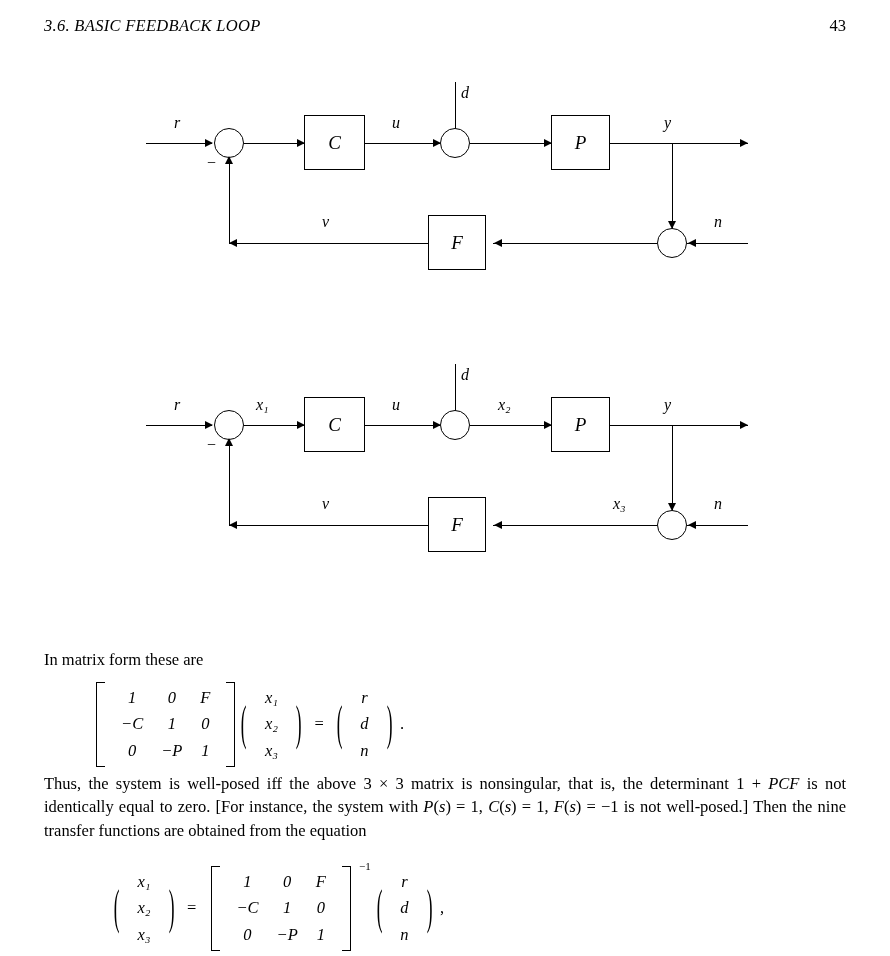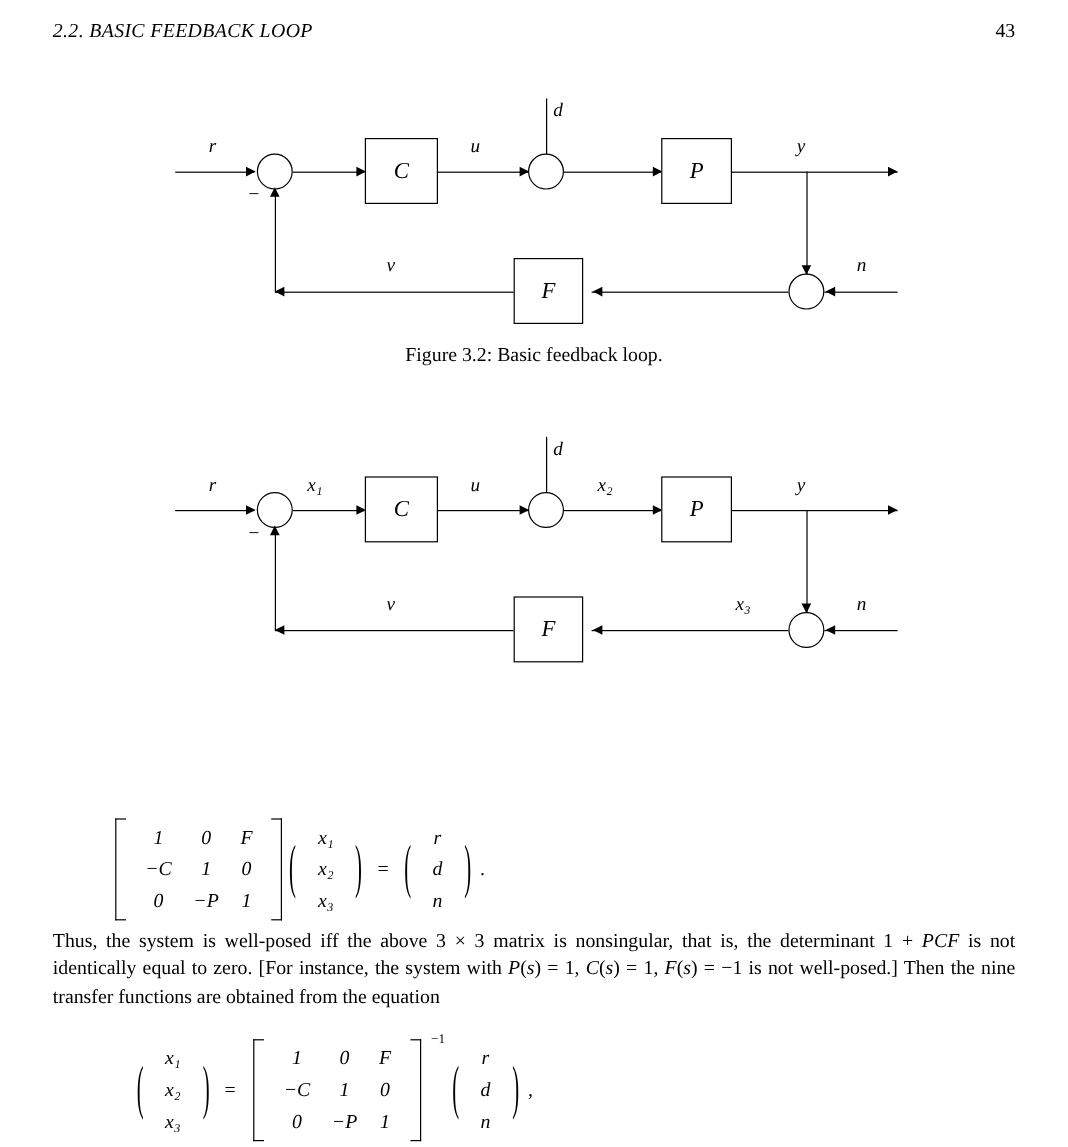--- a/index.html
+++ b/index.html
@@ -218,21 +218,21 @@
     padding-left: 6px;
     font-size: 16.5px;
   }
 </style>
 </head>
 <body>
 
 <div class="page">
 
   <div class="header">
-    <div class="header-title">2.2.  BASIC FEEDBACK LOOP</div>
+    <div class="header-title">3.6.  BASIC FEEDBACK LOOP</div>
     <div class="header-page">43</div>
   </div>
 
   <div class="figure" style="top:58px;">
     <div class="fig-canvas">
 
       <div class="lbl" style="left:461px; top:26px;">d</div>
       <div class="vline" style="left:455px; top:24px; height:54px;"></div>
       <div class="arrow-d" style="left:450.5px; top:73px;"></div>
 
@@ -281,21 +281,20 @@
       <div class="box" style="left:428px; top:157px; width:58px; height:55px;">
         <div class="box-label">F</div>
       </div>
 
       <div class="lbl" style="left:322px; top:155px;">v</div>
       <div class="hline" style="left:229px; top:185px; width:199px;"></div>
       <div class="arrow-l" style="left:229px; top:180.5px;"></div>
       <div class="vline" style="left:229px; top:100px; height:85px;"></div>
       <div class="arrow-u" style="left:224.5px; top:98px;"></div>
     </div>
-    <div class="fig-caption" style="top:228px;">Figure 3.2: Basic feedback loop.</div>
   </div>
 
   <div class="figure" style="top:340px;">
     <div class="fig-canvas">
 
       <div class="lbl" style="left:461px; top:26px;">d</div>
       <div class="vline" style="left:455px; top:24px; height:54px;"></div>
       <div class="arrow-d" style="left:450.5px; top:73px;"></div>
 
       <div class="lbl" style="left:174px; top:56px;">r</div>
@@ -348,20 +347,21 @@
       </div>
 
       <div class="lbl" style="left:322px; top:155px;">v</div>
       <div class="hline" style="left:229px; top:185px; width:199px;"></div>
       <div class="arrow-l" style="left:229px; top:180.5px;"></div>
       <div class="vline" style="left:229px; top:100px; height:85px;"></div>
       <div class="arrow-u" style="left:224.5px; top:98px;"></div>
     </div>
   </div>
 
+  <div class="para" style="top:648px;">In matrix form these are</div>
 
   <div class="matheq" style="left:92px; top:682px;">
     <div class="bracket-matrix">
       <div class="sq-left"></div>
       <div class="mgrid" style="grid-template-columns:repeat(3,auto);">
         <div>1</div>
         <div>0</div>
         <div>F</div>
         <div>−C</div>
         <div>1</div>

